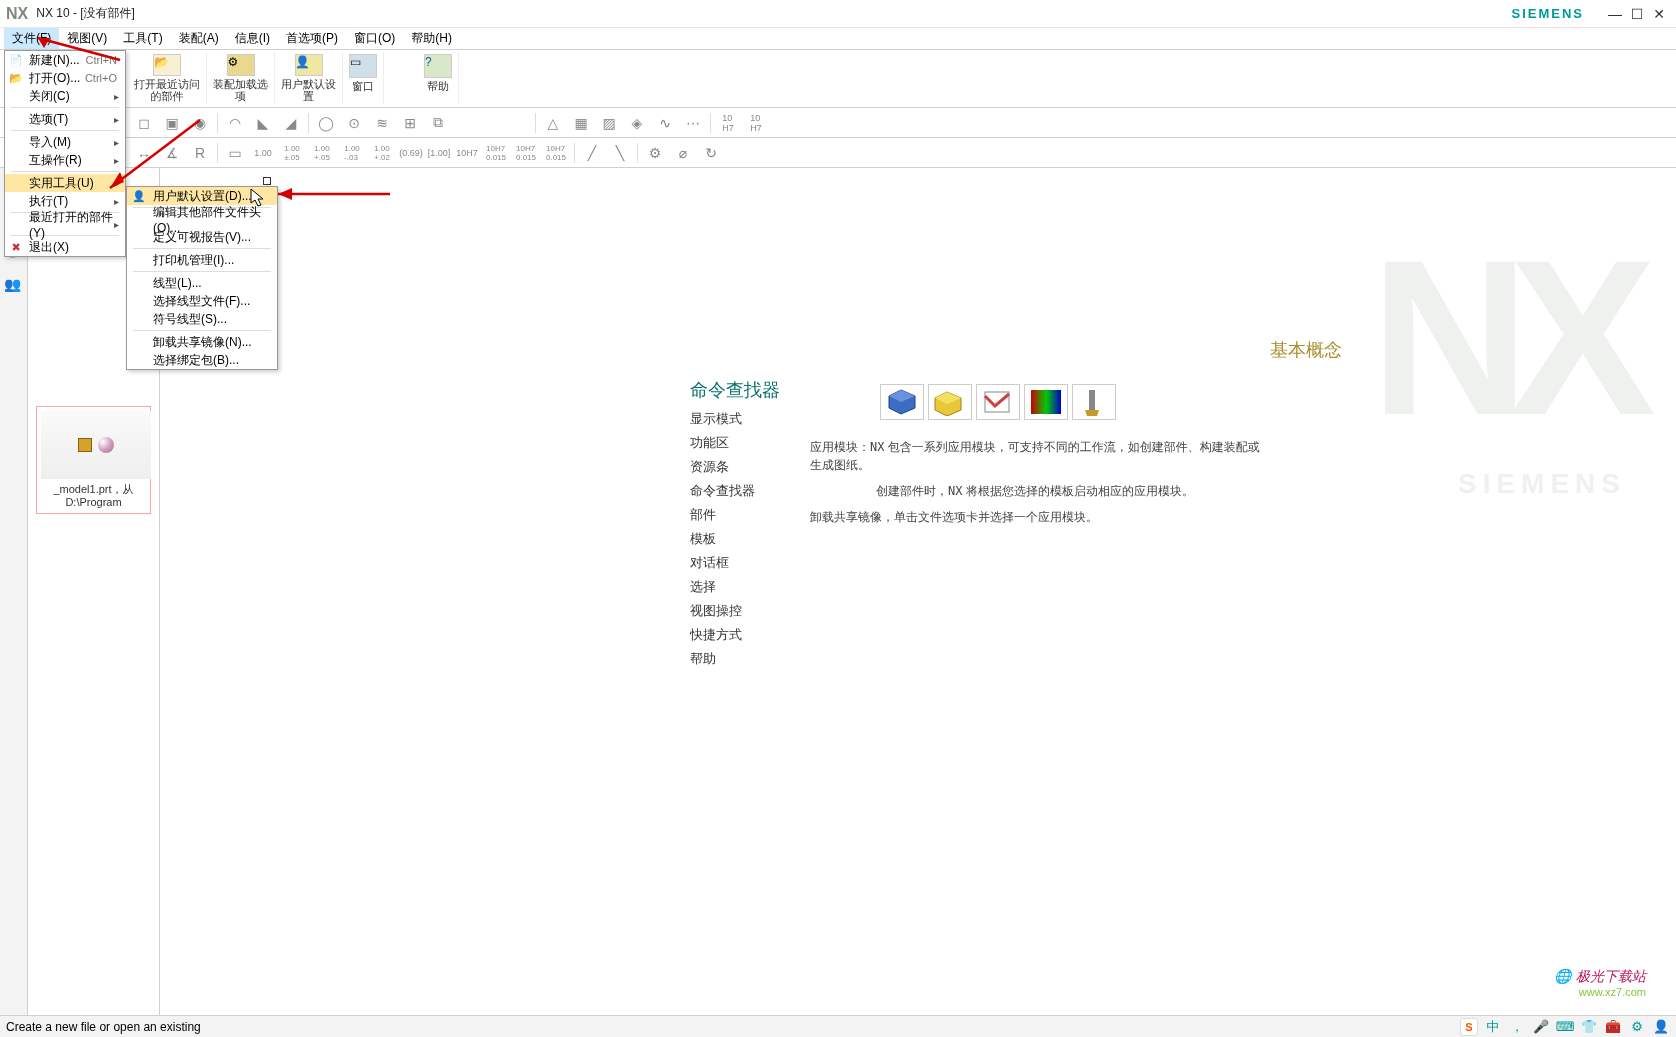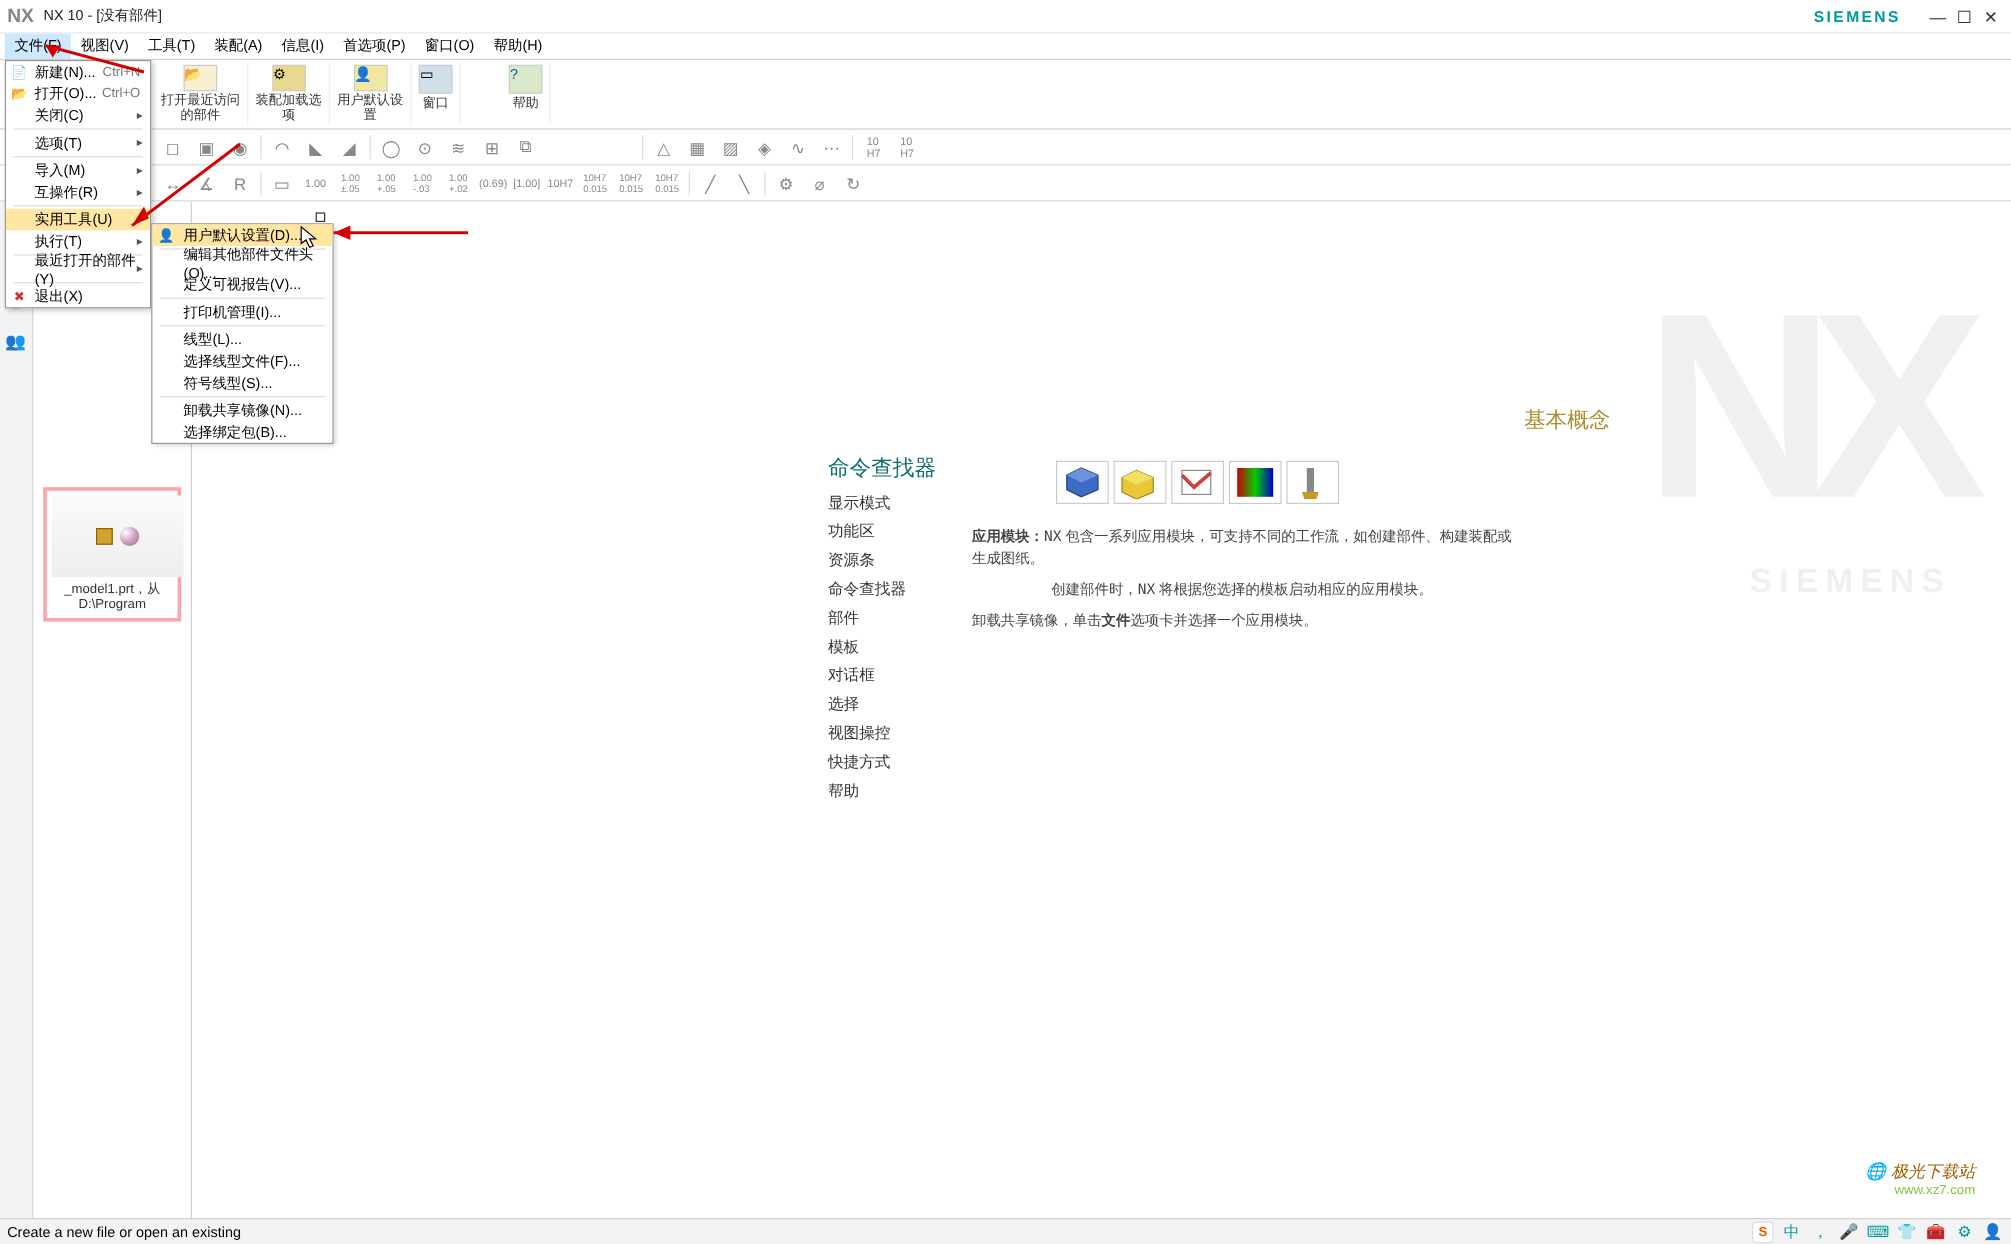--- a/index.html
+++ b/index.html
@@ -23,21 +23,21 @@
 
 .toolbar-row { height: 30px; background: #fff; border-bottom: 1px solid #d0d0d0; display: flex; align-items: center; padding: 0 2px; }
 .toolbar-row .tbtn { width: 26px; height: 24px; border: 1px solid transparent; margin: 0 1px; display: flex; align-items: center; justify-content: center; color: #888; font-size: 14px; }
 .toolbar-row .sep { width: 1px; height: 20px; background: #ddd; margin: 0 3px; }
 
 .main-area { display: flex; height: 860px; position: relative; }
 .left-rail { width: 28px; background: #f3f3f3; border-right: 1px solid #d0d0d0; display: flex; flex-direction: column; align-items: center; padding-top: 4px; gap: 14px; }
 .left-rail .rail-icon { width: 20px; height: 20px; display: flex; align-items: center; justify-content: center; font-size: 14px; }
 
 .history-panel { width: 132px; background: #fff; border-right: 1px solid #d0d0d0; padding-top: 8px; }
-.thumb-card { margin: 8px; border: 3px solid #fca5a5; background: #fff; padding: 4px; text-align: center; }
+.thumb-card { margin: 8px; border: 1px solid #fca5a5; background: #fff; padding: 4px; text-align: center; }
 .thumb-img { width: 110px; height: 68px; background: linear-gradient(#fafafa,#eee); margin-bottom: 4px; display:flex; align-items:center; justify-content:center; gap:6px;}
 .thumb-img .cube-mini{width:14px;height:14px;background:#d4a22f;border:1px solid #8a6300;}
 .thumb-img .sphere-mini{width:16px;height:16px;border-radius:50%;background:radial-gradient(circle at 30% 30%, #fff, #d0a0c0, #9a6e8e);}
 .thumb-card .caption { font-size: 11px; color: #333; line-height: 13px; }
 
 .canvas { flex: 1; background: #fff; position: relative; }
 
 .file-menu { position: absolute; left: 4px; top: 50px; width: 122px; background: #fff; border: 1px solid #999; box-shadow: 2px 2px 4px rgba(0,0,0,0.2); z-index: 200; font-size: 12px; }
 .file-menu .fm-item { height: 18px; display: flex; align-items: center; padding: 0 8px 0 24px; position: relative; cursor: default; }
 .file-menu .fm-item.has-sub::after { content: "▸"; position: absolute; right: 6px; font-size: 10px; color: #555; }
@@ -54,37 +54,37 @@
 .sub-menu .sq-handle{position:absolute; right:6px; top:-10px; width:8px;height:8px;border:1px solid #333;background:#fff;}
 
 .welcome { position: absolute; left: 530px; top: 210px; width: 700px; }
 .section-title { color: #0a6e6e; font-size: 18px; margin-bottom: 8px; text-align: right; width: 90px;}
 .link-list { display: flex; flex-direction: column; align-items: flex-start; width: 90px; gap: 6px; }
 .link-list a { color: #333; font-size: 13px; text-decoration: none; }
 .concepts-title { position: absolute; left: 580px; top: -40px; color: #aa8b2a; font-size: 18px; }
 .icon-row { position: absolute; left: 190px; top: 6px; display: flex; gap: 4px; }
 .icon-row .app-icon { width: 44px; height: 36px; border: 1px solid #ccc; display:flex;align-items:center;justify-content:center; }
 .desc-text { position: absolute; left: 120px; top: 60px; width: 450px; font-size: 12px; color: #444; line-height: 18px; }
-.desc-text b { font-weight: bold; }
+.desc-text b { font-weight: normal; }
 .desc-text .mono { font-family: monospace; }
 
 .watermark { position: absolute; right: 40px; top: 80px; color: #eef1ed; font-size: 220px; font-weight: bold; letter-spacing: -20px; z-index: 0; line-height:180px; font-family: Arial; }
 .watermark-sub { position: absolute; right: 50px; top: 300px; color: #eef1ed; font-size: 28px; font-weight: bold; letter-spacing: 6px; z-index: 0; font-family: Arial;}
 
 .red-arrow { position: absolute; z-index: 300; }
 .arrow-line { stroke: #d40000; stroke-width: 2.5; fill: none; }
 .arrow-head { fill: #d40000; }
 
 .statusbar { position: absolute; bottom: 0; left: 0; right: 0; height: 22px; background: #f3f3f3; border-top: 1px solid #d0d0d0; display: flex; align-items: center; padding: 0 6px; font-size: 12px; }
 .statusbar .spacer { flex: 1; }
 .statusbar .tray { display: flex; align-items: center; gap: 6px; }
 .statusbar .tray .tray-icon { width: 18px; height: 18px; display: flex; align-items: center; justify-content: center; font-size: 13px; color: #009999; }
 .sogou-badge { width:18px;height:18px;background:#fff;border:1px solid #ddd;color:#ff5500;font-weight:bold;font-size:11px;display:flex;align-items:center;justify-content:center;border-radius:3px;}
 .watermark-logo { position:absolute; right:30px; bottom:30px; text-align:right; z-index:5;}
-.watermark-logo .t1{color:#a16207;font-size:14px;font-style:italic;}
+.watermark-logo .t1{color:#be185d;font-size:14px;font-style:italic;}
 .watermark-logo .t2{color:#87c540;font-size:11px;}
 
 .cursor { position: absolute; left: 250px; top: 188px; z-index: 400; width: 16px; height: 20px; }
 .cursor svg { width:16px; height:20px; }
 </style>
 </head>
 <body>
 
 <div class="titlebar">
   <span class="nx-logo">NX</span>

